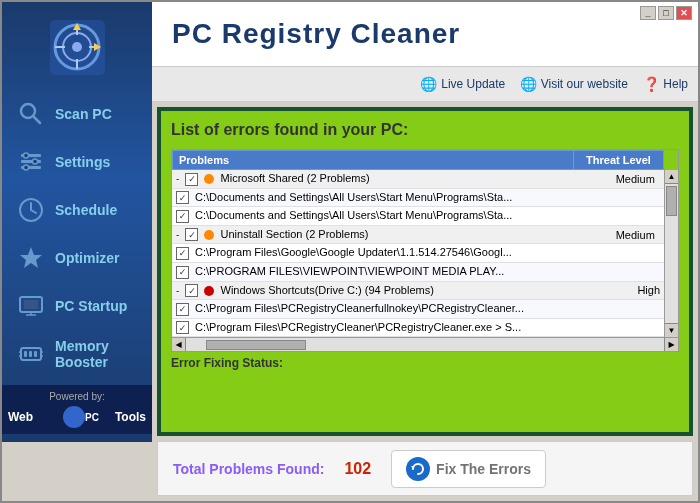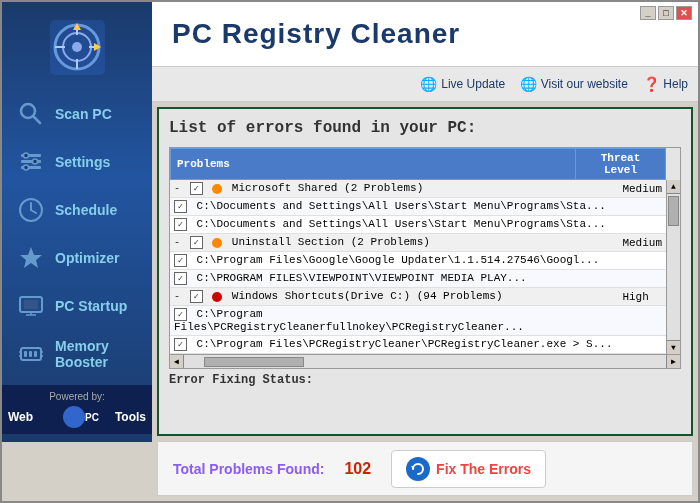--- a/index.html
+++ b/index.html
@@ -27,21 +27,21 @@
 
     
     .header { position: absolute; left: 150px; top: 0; right: 0; height: 65px; background: white; display: flex; align-items: center; padding-left: 20px; border-bottom: 1px solid #ccc; }
     .app-title { font-size: 28px; font-weight: bold; color: #1a3a6b; letter-spacing: 1px; }
 
     
     .toolbar { position: absolute; left: 150px; top: 65px; right: 0; height: 35px; background: #e8e8e8; border-bottom: 1px solid #ccc; display: flex; align-items: center; justify-content: flex-end; padding-right: 10px; gap: 15px; }
     .toolbar-btn { display: flex; align-items: center; gap: 3px; cursor: pointer; font-size: 12px; color: #1a3a6b; text-decoration: none; }
 
     
-    .main { position: absolute; left: 155px; top: 105px; right: 5px; bottom: 65px; background: #e5e5e5; border: 2px solid #14532d; padding: 10px; overflow: hidden; font-family: Liberation Mono, monospace; }
+    .main { position: absolute; left: 155px; top: 105px; right: 5px; bottom: 65px; background: #84cc16; border: 4px solid #14532d; padding: 10px; overflow: hidden; }
 
     .section-title { font-size: 16px; font-weight: bold; color: #333; margin-bottom: 10px; }
 
     
     .error-table { width: 100%; border-collapse: collapse; font-size: 11px; }
     .error-table th { background: #4a7bc8; color: white; padding: 3px 6px; text-align: left; font-size: 11px; border: 1px solid #6a9bd8; }
     .error-table th.threat { text-align: center; width: 90px; }
     .error-table td { padding: 2px 4px; border-bottom: 1px solid #e0e0e0; vertical-align: middle; }
 
     .table-container { border: 1px solid #999; overflow: hidden; position: relative; }
@@ -60,21 +60,21 @@
     .expand-btn { font-size: 10px; margin-right: 3px; cursor: pointer; color: #333; }
     .indent { padding-left: 20px; }
 
     
     .status-bar { margin-top: 4px; font-size: 12px; font-weight: bold; color: #333; }
 
     
     .bottom-bar { position: absolute; left: 155px; bottom: 5px; right: 5px; height: 55px; background: #f5f5f5; border: 1px solid #ccc; display: flex; align-items: center; padding: 0 15px; gap: 20px; }
     .total-label { font-size: 14px; font-weight: bold; color: #8b5cf6; }
     .total-count { font-size: 16px; font-weight: bold; color: #cc2200; }
-    .fix-btn { display: flex; align-items: center; gap: 6px; cursor: pointer; padding: 6px 14px; background: white; border: 1px solid #ccc; border-radius: 4px; font-size: 14px; font-weight: bold; color: #ef4444; }
+    .fix-btn { display: flex; align-items: center; gap: 6px; cursor: pointer; padding: 6px 14px; background: white; border: 1px solid #ccc; border-radius: 4px; font-size: 14px; font-weight: bold; color: #737373; }
     .fix-icon { width: 24px; height: 24px; border-radius: 50%; background: #1a6acc; display: flex; align-items: center; justify-content: center; color: white; font-size: 14px; }
     .right-scrollbar { position: absolute; right: 0; top: 0; bottom: 0; width: 14px; display: flex; flex-direction: column; background: #e0e0e0; border-left: 1px solid #999; }
   </style>
 </head>
 <body>
 
 <div class="window">
 
   <div class="window-controls">
     <div class="win-btn minimize">_</div>
@@ -277,21 +277,21 @@
               <td></td>
             </tr>
 
             <tr class="row-group-header">
               <td>
                 <span class="expand-btn">-</span>
                 <span class="checkbox checked"></span>
                 <span class="red-dot"></span>
                 <span>Windows Shortcuts(Drive C:) (94 Problems)</span>
               </td>
-              <td style="text-align:left; font-size:11px;">High</td>
+              <td style="text-align:right; font-size:11px;">High</td>
             </tr>
             <tr class="row-sub">
               <td class="indent">
                 <span class="checkbox checked"></span>
                 <span>C:\Program Files\PCRegistryCleanerfullnokey\PCRegistryCleaner...</span>
               </td>
               <td></td>
             </tr>
             <tr class="row-sub">
               <td class="indent">

